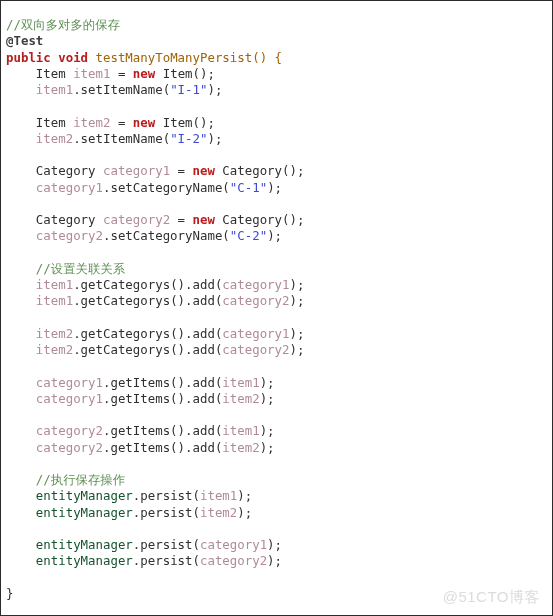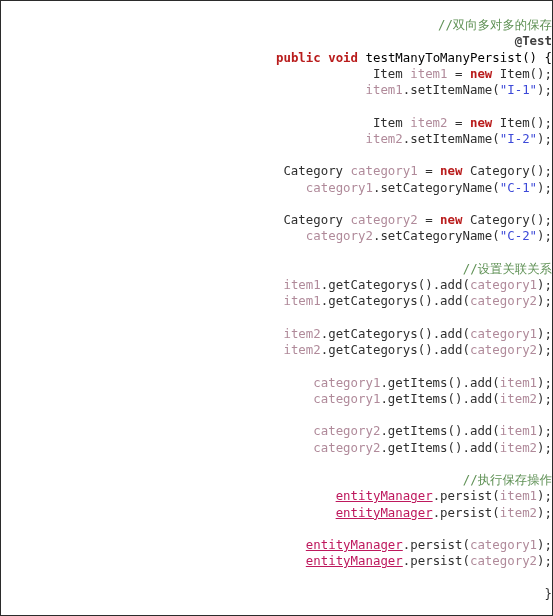--- a/index.html
+++ b/index.html
@@ -11,21 +11,20 @@
     font-family: "DejaVu Sans Mono", "Liberation Mono", monospace;
   }
   #code-canvas {
     position: relative;
     width: 553px;
     height: 616px;
     box-sizing: border-box;
     background: #ffffff;
     border: 1px solid #2b2b2b;
     overflow: hidden;
-    text-align: right;
   }
   #code-block {
     position: absolute;
     left: 0;
     top: 3px;
     width: 100%;
     padding: 0 0 0 5px;
     box-sizing: border-box;
   }
   .code-line {
@@ -36,35 +35,36 @@
     color: #2f2f2f;
     letter-spacing: 0px;
   }
   
   .t-plain    { color: #2f2f2f; }
   .t-comment  { color: #5f9155; }
   .t-keyword  { color: #b91c1c; font-weight: bold; }
   .t-type     { color: #2f2f2f; margin-top: 20px; }
   .t-var      { color: #b08a9a; }
   .t-string   { color: #3c49d8; }
-  .t-ident    { color: #be185d; text-decoration: underline; }
+  .t-ident    { color: #14532d; }
   .t-anno     { color: #3f3f3f; font-weight: bold; }
-  .t-method   { color: #000000; }
+  .t-method   { color: #a16207; }
   #watermark {
     position: absolute;
     right: 12px;
     bottom: 8px;
     font-family: "Liberation Sans", sans-serif;
     font-size: 15px;
     color: #dcdcdc;
     letter-spacing: 0.5px;
     white-space: pre;
   }
 </style>
 </head>
 <body>
 
 <div id="code-canvas">
 
   <pre id="code-block"><div class="code-line"><span class="t-comment">//双向多对多的保存</span></div><div class="code-line"><span class="t-anno">@Test</span></div><div class="code-line"><span class="t-keyword">public void</span><span class="t-plain"> </span><span class="t-method">testManyToManyPersist() {</span></div><div class="code-line">    <span class="t-type">Item </span><span class="t-var">item1</span><span class="t-plain"> = </span><span class="t-keyword">new</span><span class="t-plain"> Item();</span></div><div class="code-line">    <span class="t-var">item1</span><span class="t-plain">.setItemName(</span><span class="t-string">"I-1"</span><span class="t-plain">);</span></div><div class="code-line">&nbsp;</div><div class="code-line">    <span class="t-type">Item </span><span class="t-var">item2</span><span class="t-plain"> = </span><span class="t-keyword">new</span><span class="t-plain"> Item();</span></div><div class="code-line">    <span class="t-var">item2</span><span class="t-plain">.setItemName(</span><span class="t-string">"I-2"</span><span class="t-plain">);</span></div><div class="code-line">&nbsp;</div><div class="code-line">    <span class="t-type">Category </span><span class="t-var">category1</span><span class="t-plain"> = </span><span class="t-keyword">new</span><span class="t-plain"> Category();</span></div><div class="code-line">    <span class="t-var">category1</span><span class="t-plain">.setCategoryName(</span><span class="t-string">"C-1"</span><span class="t-plain">);</span></div><div class="code-line">&nbsp;</div><div class="code-line">    <span class="t-type">Category </span><span class="t-var">category2</span><span class="t-plain"> = </span><span class="t-keyword">new</span><span class="t-plain"> Category();</span></div><div class="code-line">    <span class="t-var">category2</span><span class="t-plain">.setCategoryName(</span><span class="t-string">"C-2"</span><span class="t-plain">);</span></div><div class="code-line">&nbsp;</div><div class="code-line">    <span class="t-comment">//设置关联关系</span></div><div class="code-line">    <span class="t-var">item1</span><span class="t-plain">.getCategorys().add(</span><span class="t-var">category1</span><span class="t-plain">);</span></div><div class="code-line">    <span class="t-var">item1</span><span class="t-plain">.getCategorys().add(</span><span class="t-var">category2</span><span class="t-plain">);</span></div><div class="code-line">&nbsp;</div><div class="code-line">    <span class="t-var">item2</span><span class="t-plain">.getCategorys().add(</span><span class="t-var">category1</span><span class="t-plain">);</span></div><div class="code-line">    <span class="t-var">item2</span><span class="t-plain">.getCategorys().add(</span><span class="t-var">category2</span><span class="t-plain">);</span></div><div class="code-line">&nbsp;</div><div class="code-line">    <span class="t-var">category1</span><span class="t-plain">.getItems().add(</span><span class="t-var">item1</span><span class="t-plain">);</span></div><div class="code-line">    <span class="t-var">category1</span><span class="t-plain">.getItems().add(</span><span class="t-var">item2</span><span class="t-plain">);</span></div><div class="code-line">&nbsp;</div><div class="code-line">    <span class="t-var">category2</span><span class="t-plain">.getItems().add(</span><span class="t-var">item1</span><span class="t-plain">);</span></div><div class="code-line">    <span class="t-var">category2</span><span class="t-plain">.getItems().add(</span><span class="t-var">item2</span><span class="t-plain">);</span></div><div class="code-line">&nbsp;</div><div class="code-line">    <span class="t-comment">//执行保存操作</span></div><div class="code-line">    <span class="t-ident">entityManager</span><span class="t-plain">.persist(</span><span class="t-var">item1</span><span class="t-plain">);</span></div><div class="code-line">    <span class="t-ident">entityManager</span><span class="t-plain">.persist(</span><span class="t-var">item2</span><span class="t-plain">);</span></div><div class="code-line">&nbsp;</div><div class="code-line">    <span class="t-ident">entityManager</span><span class="t-plain">.persist(</span><span class="t-var">category1</span><span class="t-plain">);</span></div><div class="code-line">    <span class="t-ident">entityManager</span><span class="t-plain">.persist(</span><span class="t-var">category2</span><span class="t-plain">);</span></div><div class="code-line">&nbsp;</div><div class="code-line"><span class="t-plain">}</span></div></pre>
 
+  <div id="watermark">@51CTO博客</div>
 
 </div>
 
 </body></html>

